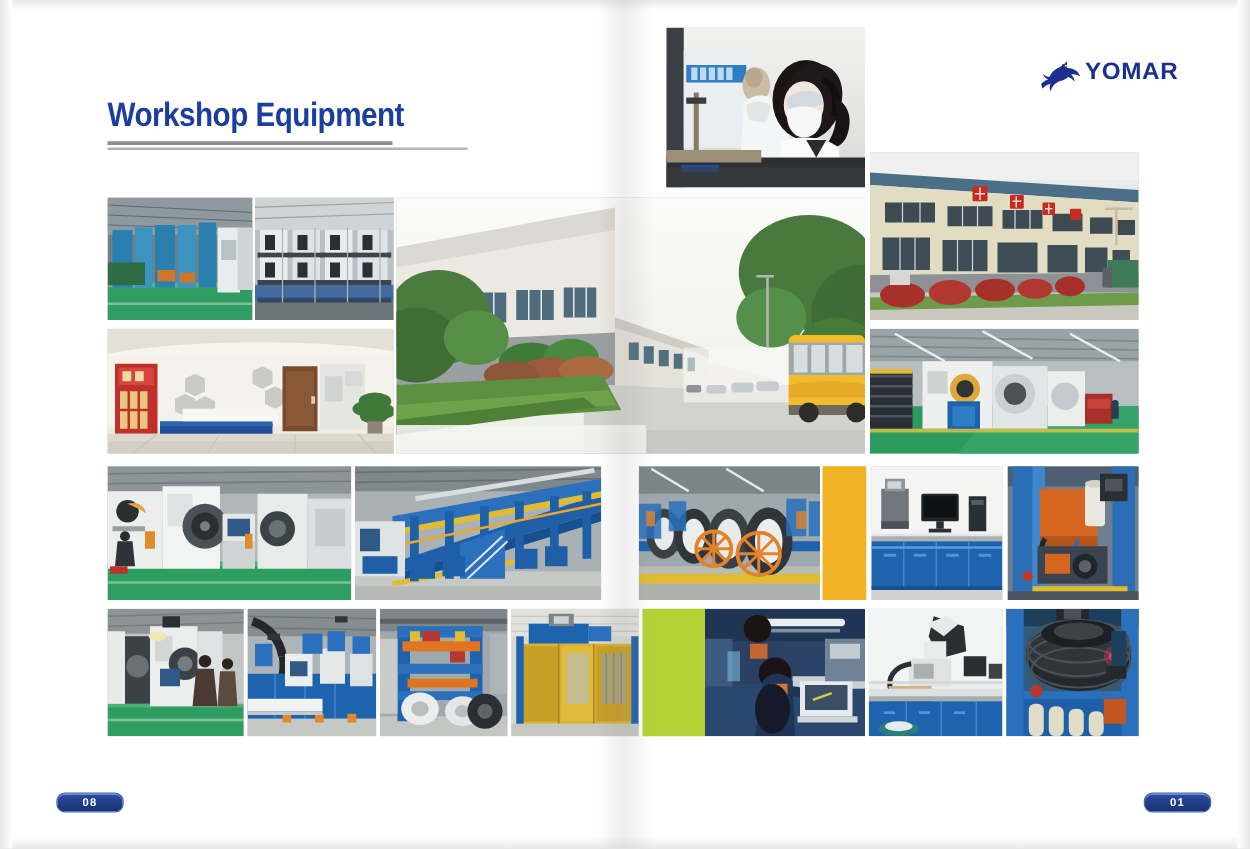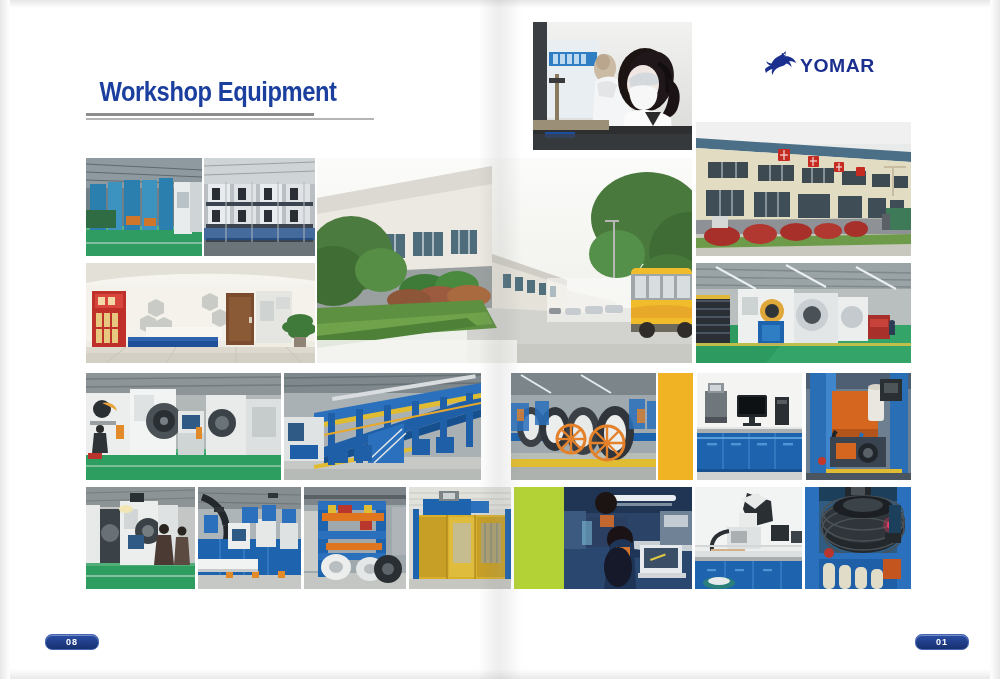--- a/index.html
+++ b/index.html
@@ -42,21 +42,20 @@
     pointer-events: none;
     z-index: 40;
   }
 
   
   .title-block {
     position: absolute;
     left: 86px;
     top: 78px;
     width: 300px;
-    text-align: center;
   }
   .page-title {
     font-family: "Liberation Sans", sans-serif;
     font-weight: bold;
     font-size: 27px;
     letter-spacing: -0.5px;
     color: #1b3f9e;
     line-height: 1.05;
     margin: 0;
     transform: scaleX(0.88);
@@ -72,24 +71,24 @@
   .title-rule-2 {
     position: absolute;
     left: 0; top: 40px;
     width: 288px; height: 2px;
     background: #b4b4b4;
   }
 
   
   .logo {
     position: absolute;
-    left: 762px; top: 47px;
+    left: 830px; top: 47px;
     width: 122px; height: 30px;
     display: flex;
-    align-items: flex-end;
+    align-items: flex-start;
     gap: 2px;
   }
   .logo-mark { width: 36px; height: 28px; flex: 0 0 36px; }
   .logo-word {
     font-family: "Liberation Sans", sans-serif;
     font-weight: bold;
     font-size: 19px;
     color: #1b2f8f;
     letter-spacing: 0.5px;
     transform: scaleX(1.02);

